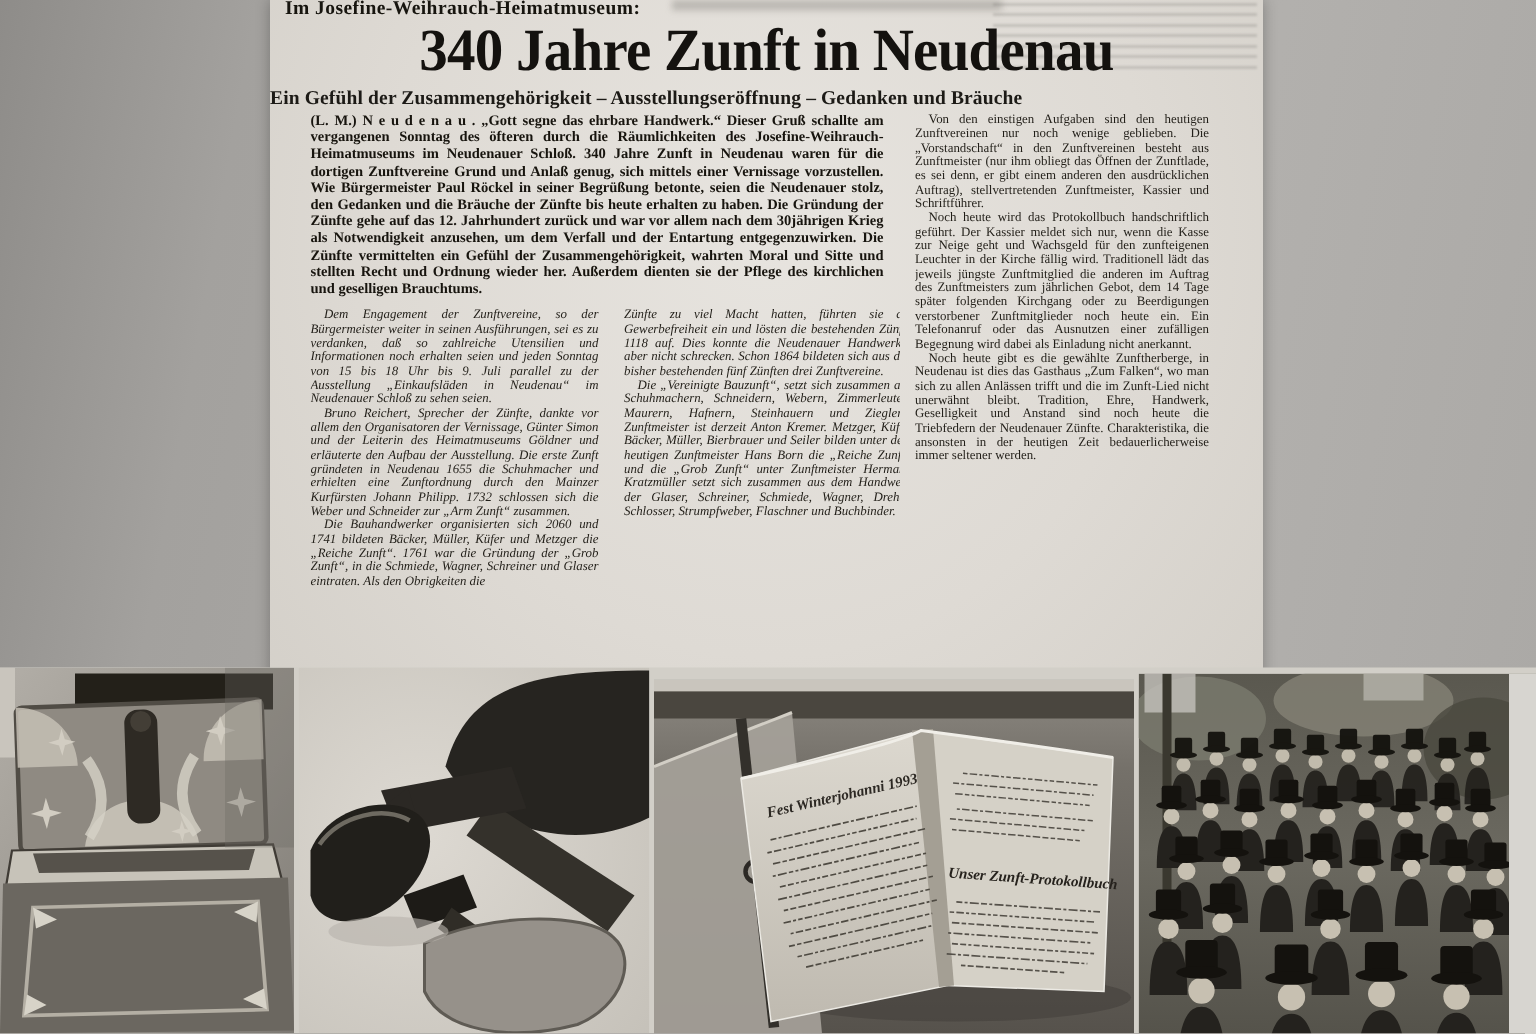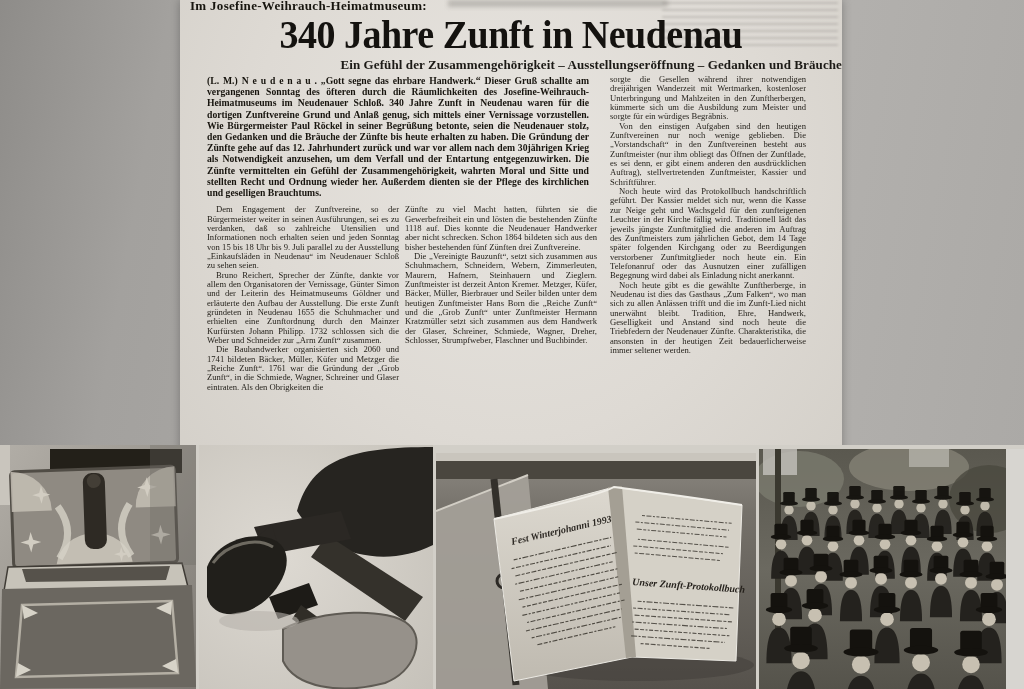--- a/index.html
+++ b/index.html
@@ -25,31 +25,31 @@
     background:rgba(125,123,119,.38);filter:blur(2px);}
   .ghost{position:absolute;right:4px;top:2px;width:176px;height:44px;opacity:.55;
     background:repeating-linear-gradient(180deg, rgba(118,116,112,.45) 0 2px, transparent 2px 7px);
     filter:blur(.8px);}
   .headline{
     position:absolute;left:30px;right:30px;top:12px;margin:0;text-align:center;
     font-size:38px;font-weight:bold;color:#14120f;letter-spacing:-.5px;
     transform:scaleY(1.05);white-space:nowrap;
   }
   .subhead{
-    position:absolute;left:0;right:0;top:57px;margin:0;text-align:right;
+    position:absolute;left:0;right:0;top:57px;margin:0;text-align:left;
     font-size:13px;font-weight:bold;color:#1c1a16;letter-spacing:.1px;white-space:nowrap;font-family:Liberation Serif, serif;
   }
   .body{position:absolute;left:27px;top:75px;width:599px;height:376px;
     display:flex;gap:10px;overflow:hidden;}
   .left-block{width:393px;flex:none;}
   .intro{
     margin:0 11px 7px 0;font-weight:bold;font-size:9.7px;line-height:11.2px;
     text-align:justify;color:#17140e;
   }
-  .cols{display:flex;gap:6px;height:252px;overflow:hidden;}
+  .cols{display:flex;gap:17px;height:252px;overflow:hidden;font-style:italic;}
   .col{font-size:8.6px;line-height:9.35px;text-align:justify;color:#211e18;}
   .col-1{width:192px;flex:none;}
   .col-2{width:192px;flex:none;}
   .col-3{width:196px;flex:none;height:376px;overflow:hidden;}
   .col p{margin:0;text-indent:9px;}
   .col p.cont{text-indent:0;}
   .strip-bg{position:absolute;left:0;top:445px;width:1024px;height:244px;background:#d2cfc8;}
   .photo{position:absolute;overflow:hidden;}
   #photo-chest{left:0;top:445px;width:196px;height:244px;}
   #photo-tools{left:199px;top:445px;width:234px;height:244px;}
@@ -81,21 +81,20 @@
             <p>Bruno Reichert, Sprecher der Zünfte, dankte vor allem den Organisatoren der Vernissage, Günter Simon und der Leiterin des Heimatmuseums Göldner und erläuterte den Aufbau der Ausstellung. Die erste Zunft gründeten in Neudenau 1655 die Schuhmacher und erhielten eine Zunftordnung durch den Mainzer Kurfürsten Johann Philipp. 1732 schlossen sich die Weber und Schneider zur „Arm Zunft“ zusammen.</p>
             <p>Die Bauhandwerker organisierten sich 2060 und 1741 bildeten Bäcker, Müller, Küfer und Metzger die „Reiche Zunft“. 1761 war die Gründung der „Grob Zunft“, in die Schmiede, Wagner, Schreiner und Glaser eintraten. Als den Obrigkeiten die</p>
           </div>
           <div class="col col-2">
             <p class="cont">Zünfte zu viel Macht hatten, führten sie die Gewerbefreiheit ein und lösten die bestehenden Zünfte 1118 auf. Dies konnte die Neudenauer Handwerker aber nicht schrecken. Schon 1864 bildeten sich aus den bisher bestehenden fünf Zünften drei Zunftvereine.</p>
             <p>Die „Vereinigte Bauzunft“, setzt sich zusammen aus Schuhmachern, Schneidern, Webern, Zimmerleuten, Maurern, Hafnern, Steinhauern und Zieglern. Zunftmeister ist derzeit Anton Kremer. Metzger, Küfer, Bäcker, Müller, Bierbrauer und Seiler bilden unter dem heutigen Zunftmeister Hans Born die „Reiche Zunft“ und die „Grob Zunft“ unter Zunftmeister Hermann Kratzmüller setzt sich zusammen aus dem Handwerk der Glaser, Schreiner, Schmiede, Wagner, Dreher, Schlosser, Strumpfweber, Flaschner und Buchbinder.</p>
           </div>
         </div>
       </div>
       <div class="col col-3">
-        <p class="cont">sorgte die Gesellen während ihrer notwendigen dreijährigen Wanderzeit mit Wertmarken, kostenloser Unterbringung und Mahlzeiten in den Zunftherbergen, kümmerte sich um die Ausbildung zum Meister und sorgte für ein würdiges Begräbnis.</p>
         <p>Von den einstigen Aufgaben sind den heutigen Zunftvereinen nur noch wenige geblieben. Die „Vorstandschaft“ in den Zunftvereinen besteht aus Zunftmeister (nur ihm obliegt das Öffnen der Zunftlade, es sei denn, er gibt einem anderen den ausdrücklichen Auftrag), stellvertretenden Zunftmeister, Kassier und Schriftführer.</p>
         <p>Noch heute wird das Protokollbuch handschriftlich geführt. Der Kassier meldet sich nur, wenn die Kasse zur Neige geht und Wachsgeld für den zunfteigenen Leuchter in der Kirche fällig wird. Traditionell lädt das jeweils jüngste Zunftmitglied die anderen im Auftrag des Zunftmeisters zum jährlichen Gebot, dem 14 Tage später folgenden Kirchgang oder zu Beerdigungen verstorbener Zunftmitglieder noch heute ein. Ein Telefonanruf oder das Ausnutzen einer zufälligen Begegnung wird dabei als Einladung nicht anerkannt.</p>
         <p>Noch heute gibt es die gewählte Zunftherberge, in Neudenau ist dies das Gasthaus „Zum Falken“, wo man sich zu allen Anlässen trifft und die im Zunft-Lied nicht unerwähnt bleibt. Tradition, Ehre, Handwerk, Geselligkeit und Anstand sind noch heute die Triebfedern der Neudenauer Zünfte. Charakteristika, die ansonsten in der heutigen Zeit bedauerlicherweise immer seltener werden.</p>
       </div>
     </div>
   </div>
 
   <div class="strip-bg"></div>
 
   <div class="photo" id="photo-chest">

